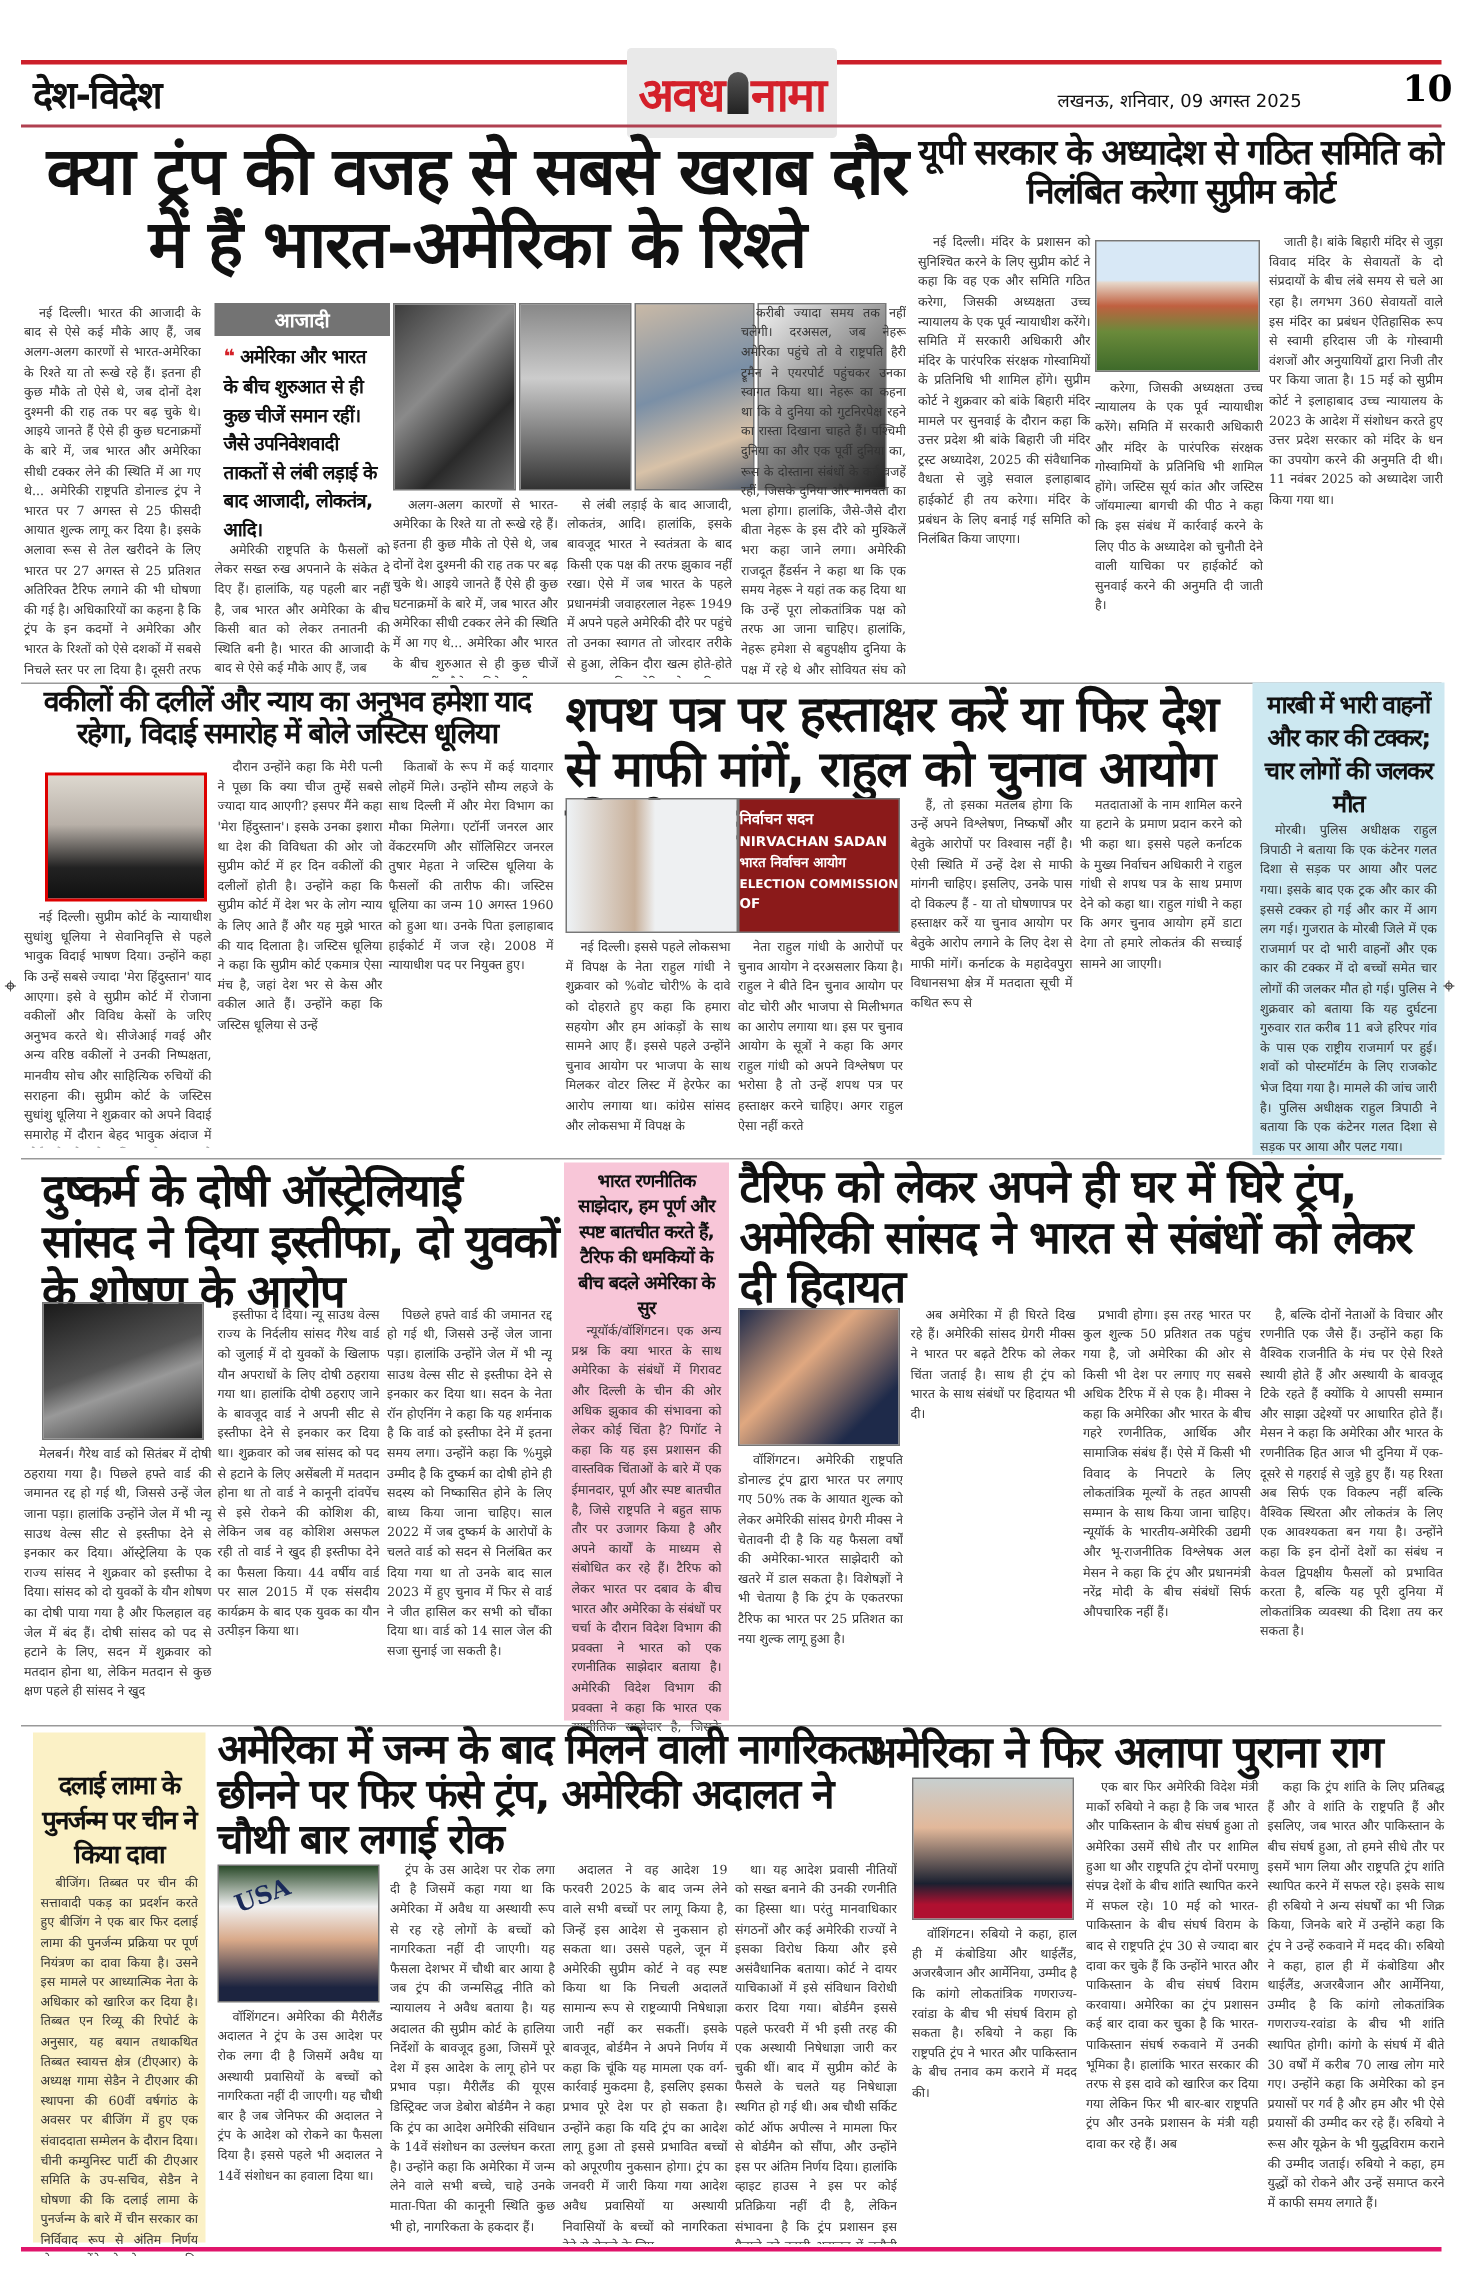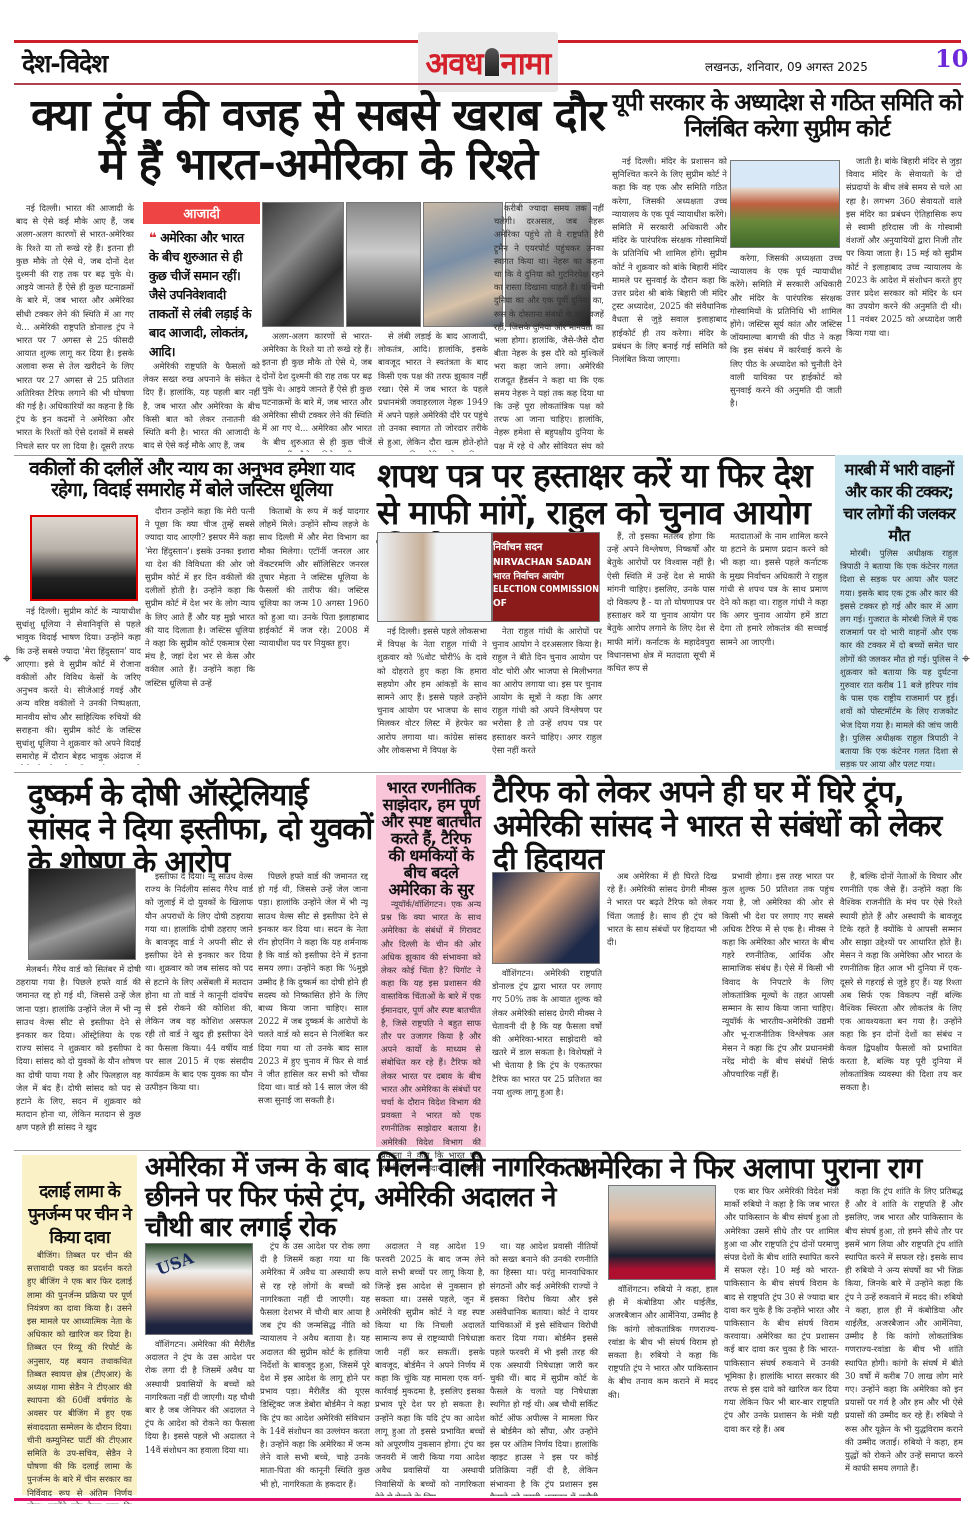--- a/index.html
+++ b/index.html
@@ -9,21 +9,21 @@
   }
   .abs { position: absolute; }
   
   .top-rule { position:absolute; left:14px; right:14px; top:40px; height:3px; background:#cc1f2a; }
   .bot-rule { position:absolute; left:14px; right:14px; top:83px; height:2px; background:#b04050; }
   .section-label { position:absolute; left:22px; top:45px; font: bold 25px "DejaVu Sans", sans-serif; color:#111; letter-spacing:-1px; }
   .logo-box { position:absolute; left:418px; top:32px; width:140px; height:60px; background:#e9e9e9; border-radius:3px; display:flex; align-items:center; justify-content:center; }
   .logo-text { font: bold 31px "DejaVu Sans", sans-serif; color:#d4202a; letter-spacing:-1px; }
   .logo-dome { display:inline-block; width:14px; height:28px; margin:0 2px; background:linear-gradient(#555,#222); border-radius:7px 7px 0 0; vertical-align:middle; }
   .dateline { position:absolute; left:705px; top:58px; font: 12px "DejaVu Sans", sans-serif; color:#111; }
-  .page-no { position:absolute; left:935px; top:44px; font: bold 24px "DejaVu Serif", serif; color:#6d28d9; }
+  .page-no { position:absolute; left:935px; top:44px; font: bold 24px "DejaVu Serif", serif; color:#000000; }
 
   
   .hl { font-family:"DejaVu Sans", sans-serif; font-weight:bold; color:#111; line-height:1.12; letter-spacing:-1px; }
   .hl-xl { font-size:44px; }
   .hl-l { font-size:33px; }
   .hl-m { font-size:24px; }
   .hl-s { font-size:19px; }
 
   
   .col { position:absolute; font: 8.4px/13.2px "DejaVu Serif", serif; color:#333; text-align:justify; overflow:hidden; }
@@ -38,21 +38,21 @@
   .img-ec { background:#8b1a1a; color:#fff; font:bold 15px "DejaVu Sans", sans-serif; padding-top:6px; line-height:24px; }
   .img-judge { background: linear-gradient(#ddd8cf,#b8b0a8 40%,#222 75%,#111); border:2px solid #d00; }
   .img-cuff { background: linear-gradient(160deg,#1a1a1a,#555 45%,#999 60%,#222); }
   .img-trump1 { background: linear-gradient(135deg,#1e2a4a,#e0a880 40%,#1e2a4a 80%); }
   .img-trump2 { background: linear-gradient(#2a4a2a,#f0f0f0 30%,#d8a888 55%,#1c2440 90%); }
   .img-rubio { background: linear-gradient(#c8cfcf,#e2b89a 35%,#1a2030 75%,#b01030 90%); }
   .img-label { position:absolute; color:#fff; font:bold 10px "DejaVu Sans", sans-serif; }
 
   
   .pull { position:absolute; }
-  .pull-head { background:#ef4444; color:#fff; text-align:center; font:bold 13px "DejaVu Sans", sans-serif; padding:2px 0; }
+  .pull-head { background:#737373; color:#fff; text-align:center; font:bold 13px "DejaVu Sans", sans-serif; padding:2px 0; }
   .pull-body { padding:4px 6px; font:bold 13.5px/22px "DejaVu Sans", sans-serif; color:#111; letter-spacing:-0.5px; }
   .quote-mark { color:#d42027; font-size:13px; margin-right:4px; }
   .box-blue { background:#cde8f1; }
   .box-pink { background:#f8c6d8; }
   .box-yellow { background:#fbf1c6; }
   .sep-h { position:absolute; height:1px; background:#999; }
   .bottom-rule { position:absolute; left:14px; right:14px; top:1498px; height:3px; background:#e0156b; }
   .reg { position:absolute; font:14px "DejaVu Sans", sans-serif; color:#333; }
 </style>
 </head>
@@ -159,21 +159,21 @@
     <p>मेलबर्न। गैरेथ वार्ड को सितंबर में दोषी ठहराया गया है। पिछले हफ्ते वार्ड की जमानत रद्द हो गई थी, जिससे उन्हें जेल जाना पड़ा। हालांकि उन्होंने जेल में भी न्यू साउथ वेल्स सीट से इस्तीफा देने से इनकार कर दिया। ऑस्ट्रेलिया के एक राज्य सांसद ने शुक्रवार को इस्तीफा दे दिया। सांसद को दो युवकों के यौन शोषण का दोषी पाया गया है और फिलहाल वह जेल में बंद हैं। दोषी सांसद को पद से हटाने के लिए, सदन में शुक्रवार को मतदान होना था, लेकिन मतदान से कुछ क्षण पहले ही सांसद ने खुद</p>
   </div>
 <div class="col" style="left:145px; top:870px; width:108px; height:278px;">
     <p>इस्तीफा दे दिया। न्यू साउथ वेल्स राज्य के निर्दलीय सांसद गैरेथ वार्ड को जुलाई में दो युवकों के खिलाफ यौन अपराधों के लिए दोषी ठहराया गया था। हालांकि दोषी ठहराए जाने के बावजूद वार्ड ने अपनी सीट से इस्तीफा देने से इनकार कर दिया था। शुक्रवार को जब सांसद को पद से हटाने के लिए असेंबली में मतदान होना था तो वार्ड ने कानूनी दांवपेंच से इसे रोकने की कोशिश की, लेकिन जब वह कोशिश असफल रही तो वार्ड ने खुद ही इस्तीफा देने का फैसला किया। 44 वर्षीय वार्ड पर साल 2015 में एक संसदीय कार्यक्रम के बाद एक युवक का यौन उत्पीड़न किया था।</p>
   </div>
 <div class="col" style="left:258px; top:870px; width:110px; height:278px;">
     <p>पिछले हफ्ते वार्ड की जमानत रद्द हो गई थी, जिससे उन्हें जेल जाना पड़ा। हालांकि उन्होंने जेल में भी न्यू साउथ वेल्स सीट से इस्तीफा देने से इनकार कर दिया था। सदन के नेता रॉन होएनिंग ने कहा कि यह शर्मनाक है कि वार्ड को इस्तीफा देने में इतना समय लगा। उन्होंने कहा कि %मुझे उम्मीद है कि दुष्कर्म का दोषी होने ही सदस्य को निष्कासित होने के लिए बाध्य किया जाना चाहिए। साल 2022 में जब दुष्कर्म के आरोपों के चलते वार्ड को सदन से निलंबित कर दिया गया था तो उनके बाद साल 2023 में हुए चुनाव में फिर से वार्ड ने जीत हासिल कर सभी को चौंका दिया था। वार्ड को 14 साल जेल की सजा सुनाई जा सकती है।</p>
   </div>
 
 <div class="pull box-pink" style="left:376px; top:775px; width:110px; height:372px; padding:4px 5px;">
-  <div class="hl" style="font-size:16px; text-align:center; line-height:17px; letter-spacing:-0.5px;">भारत रणनीतिक साझेदार, हम पूर्ण और स्पष्ट बातचीत करते हैं, टैरिफ की धमकियों के बीच बदले अमेरिका के सुर</div>
+  <div class="hl" style="font-size:12px; text-align:center; line-height:17px; letter-spacing:-0.5px;">भारत रणनीतिक साझेदार, हम पूर्ण और स्पष्ट बातचीत करते हैं, टैरिफ की धमकियों के बीच बदले अमेरिका के सुर</div>
   <div class="col" style="position:relative; height:274px; width:auto;">
       <p>न्यूयॉर्क/वॉशिंगटन। एक अन्य प्रश्न कि क्या भारत के साथ अमेरिका के संबंधों में गिरावट और दिल्ली के चीन की ओर अधिक झुकाव की संभावना को लेकर कोई चिंता है? पिगॉट ने कहा कि यह इस प्रशासन की वास्तविक चिंताओं के बारे में एक ईमानदार, पूर्ण और स्पष्ट बातचीत है, जिसे राष्ट्रपति ने बहुत साफ तौर पर उजागर किया है और अपने कार्यों के माध्यम से संबोधित कर रहे हैं। टैरिफ को लेकर भारत पर दबाव के बीच भारत और अमेरिका के संबंधों पर चर्चा के दौरान विदेश विभाग की प्रवक्ता ने भारत को एक रणनीतिक साझेदार बताया है। अमेरिकी विदेश विभाग की प्रवक्ता ने कहा कि भारत एक रणनीतिक साझेदार है, जिसके साथ अमेरिका पूर्ण और स्पष्ट बातचीत करता है।</p>
     </div>
 </div>
 
 <div class="abs hl hl-l" style="left:493px; top:775px; width:475px; font-size:30px;">टैरिफ को लेकर अपने ही घर में घिरे ट्रंप, अमेरिकी सांसद ने भारत से संबंधों को लेकर दी हिदायत</div>
 <div class="img img-trump1" style="left:492px; top:872px; width:108px; height:92px;"></div>
 <div class="col" style="left:492px; top:967px; width:110px; height:180px;">
     <p>वॉशिंगटन। अमेरिकी राष्ट्रपति डोनाल्ड ट्रंप द्वारा भारत पर लगाए गए 50% तक के आयात शुल्क को लेकर अमेरिकी सांसद ग्रेगरी मीक्स ने चेतावनी दी है कि यह फैसला वर्षों की अमेरिका-भारत साझेदारी को खतरे में डाल सकता है। विशेषज्ञों ने भी चेताया है कि ट्रंप के एकतरफा टैरिफ का भारत पर 25 प्रतिशत का नया शुल्क लागू हुआ है।</p>
   </div>

